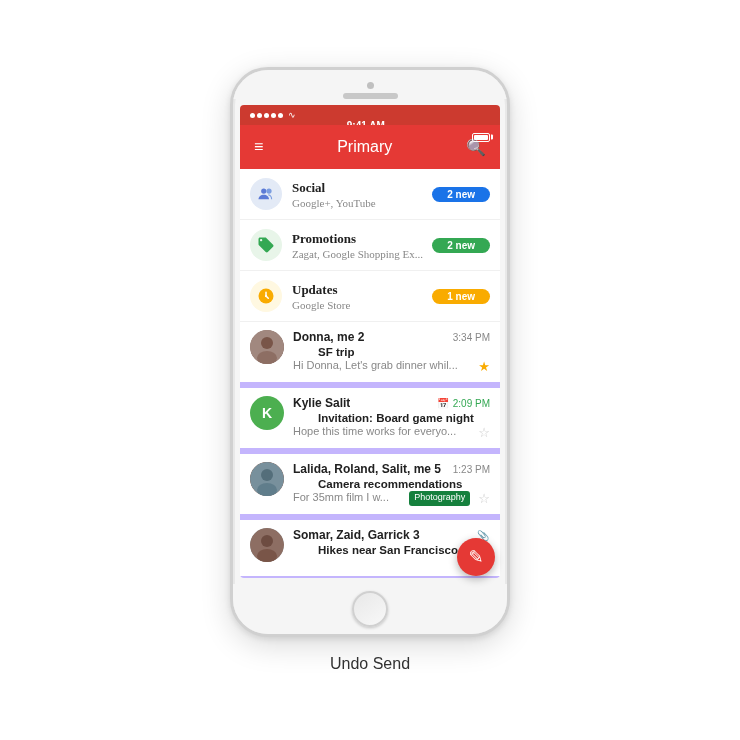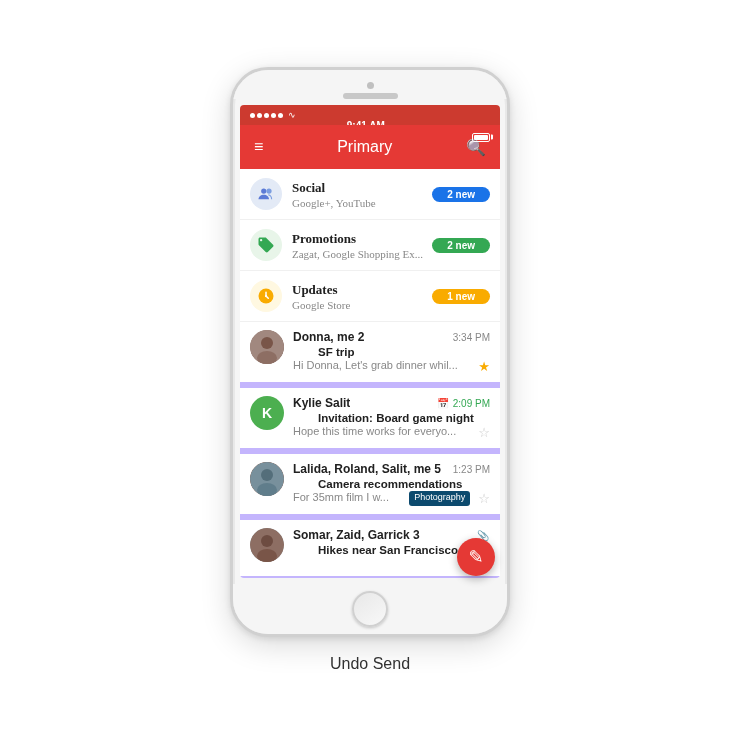--- a/index.html
+++ b/index.html
@@ -310,21 +310,21 @@
       font-size: 13px;
       margin-left: 4px;
       flex-shrink: 0;
     }
     .calendar-icon {
       font-size: 10px;
       color: #888;
       margin-right: 3px;
     }
     .tag-badge {
-      background: #0c4a6e;
+      background: #15803d;
       color: #fff;
       font-size: 9px;
       padding: 1px 5px;
       border-radius: 3px;
       margin-right: 4px;
     }
 
     
     .fab {
       position: absolute;

